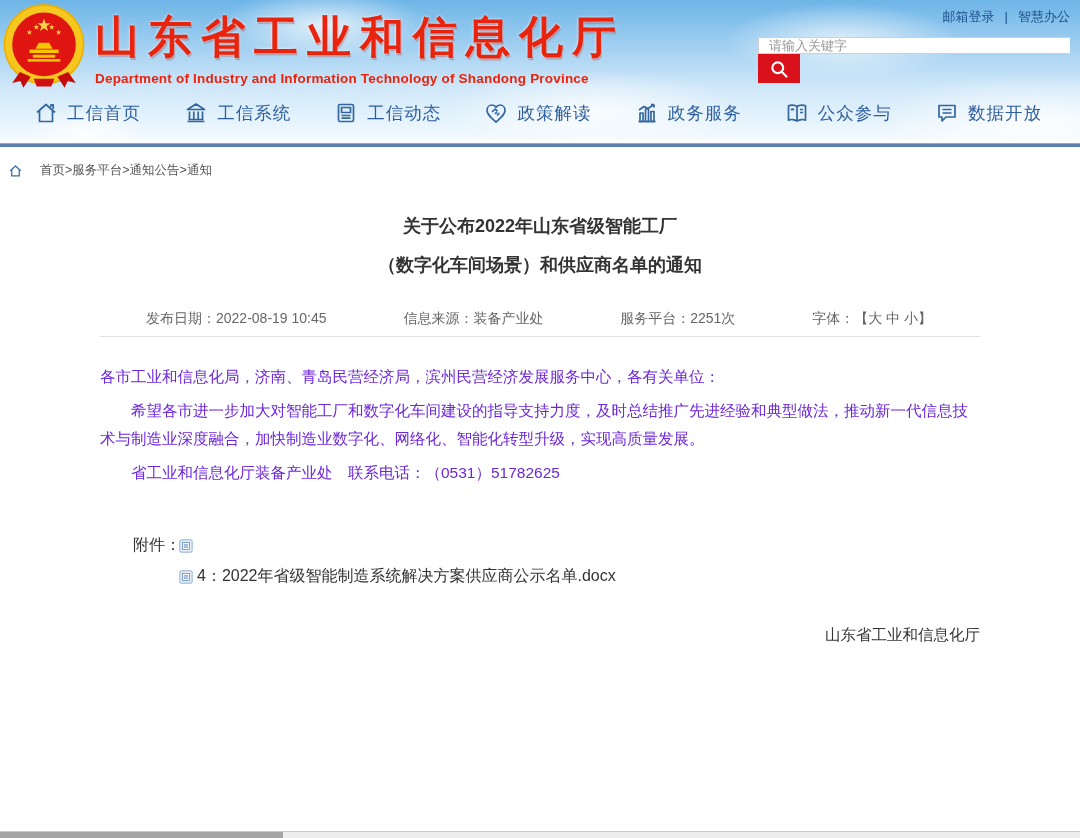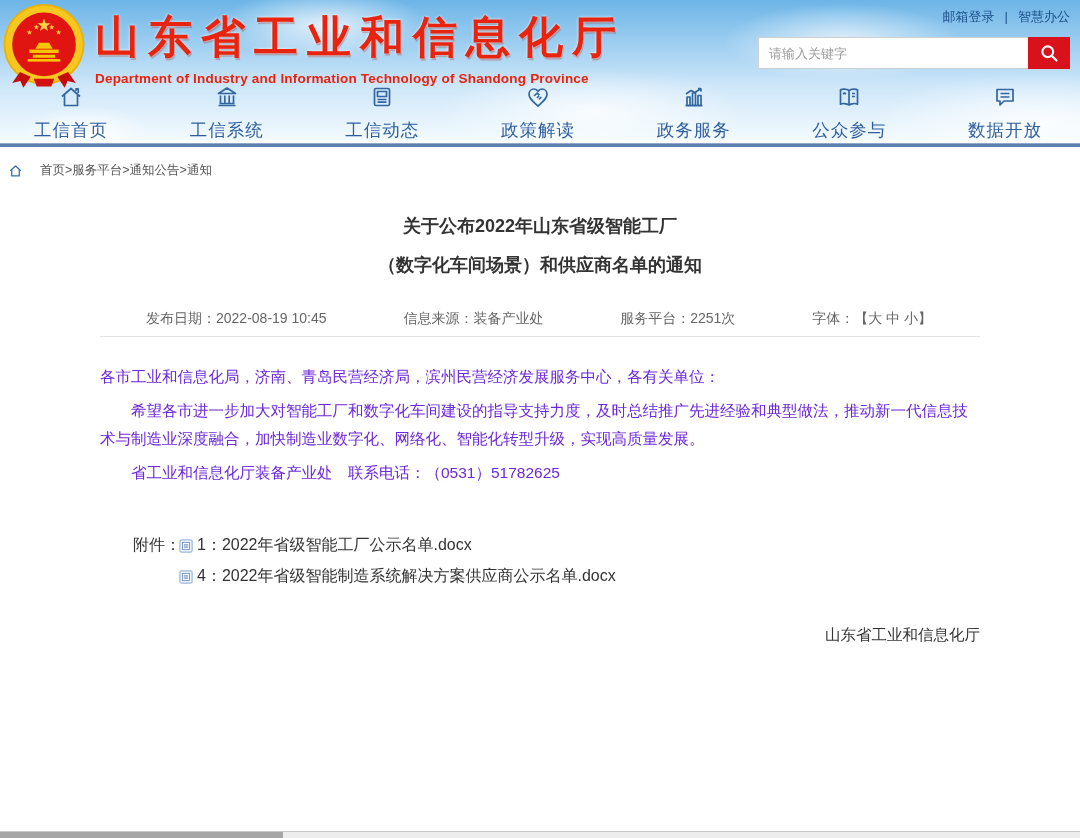--- a/index.html
+++ b/index.html
@@ -23,38 +23,38 @@
     font-size:44px; font-weight:bold; letter-spacing:9px; color:#e8230e;
     text-shadow:0 0 3px rgba(255,255,255,.9), 1px 2px 1px rgba(130,10,10,.35);
     white-space:nowrap;
   }
   .hdr-sub { font-size:13.5px; font-weight:bold; color:#e8230e; margin-top:4px; letter-spacing:.2px; }
 
   .topbar { position:absolute; top:8px; right:10px; font-size:13px; color:#1d4f8b; }
   .topbar a { color:#1d4f8b; text-decoration:none; cursor:pointer; }
   .topbar .sep { margin:0 10px; color:#1d4f8b; }
 
-  .searchbox { position:absolute; top:37px; right:10px; width:312px; height:46px; display:flex; }
+  .searchbox { position:absolute; top:37px; right:10px; width:312px; height:46px; display:flex;flex-direction:column; }
   .search-input {
     flex:1; height:32px; border:1px solid #cfcfcf; border-right:none; background:#fff;
     padding:0 10px; font-size:13px; color:#333; outline:none;
   }
   .search-input::placeholder { color:#9a9a9a; }
   .search-btn {
     width:42px; height:32px; background:#d8111b; border:none; cursor:pointer;
     display:flex; align-items:center; justify-content:center;
   }
 
   
   .nav {
     position:absolute; left:0; bottom:0; width:1080px; height:50px;
     display:flex; align-items:center; justify-content:space-between;
     padding:0 38px 4px 34px;
   }
-  .nav-item { display:flex; align-items:center; gap:9px; text-decoration:none; cursor:pointer;flex-direction:column; }
+  .nav-item { display:flex; align-items:center; gap:9px; text-decoration:none; cursor:pointer; }
   .nav-item span { font-size:17.5px; color:#2e5e9e; letter-spacing:1px; }
   .nav-item svg { display:block; }
 
   .divider { width:1080px; height:4px; background:#5b7fae; border-top:1px solid #8fa9cc; margin-top:3px; }
 
   
   .breadcrumb {
     display:flex; align-items:center; gap:17px; padding:15px 0 0 8px;
     font-size:12.5px; color:#555; cursor:pointer;
   }
@@ -226,21 +226,20 @@
   <div class="attach">
     <div class="attach-row">
       <span class="attach-label">附件：</span>
       <span class="attach-icon">
         <svg width="14" height="14" viewBox="0 0 16 16">
             <rect x="1" y="1" width="14" height="14" rx="1.5" fill="#eaf1fb" stroke="#7aa0c8"></rect>
             <rect x="4" y="4" width="8" height="8" fill="#fff" stroke="#4d7db5" stroke-width="0.8"></rect>
             <path d="M5.5 6.5 h5 M5.5 8 h5 M5.5 9.5 h5" stroke="#4d7db5" stroke-width="0.8"></path>
           </svg>
       </span>
-      <a class="attach-link">1：2022年省级智能工厂公示名单.docx</a>
     </div>
     <div class="attach-row">
       <span class="attach-label"></span>
       <span class="attach-icon">
         <svg width="14" height="14" viewBox="0 0 16 16">
             <rect x="1" y="1" width="14" height="14" rx="1.5" fill="#eaf1fb" stroke="#7aa0c8"></rect>
             <rect x="4" y="4" width="8" height="8" fill="#fff" stroke="#4d7db5" stroke-width="0.8"></rect>
             <path d="M5.5 6.5 h5 M5.5 8 h5 M5.5 9.5 h5" stroke="#4d7db5" stroke-width="0.8"></path>
           </svg>
       </span>

